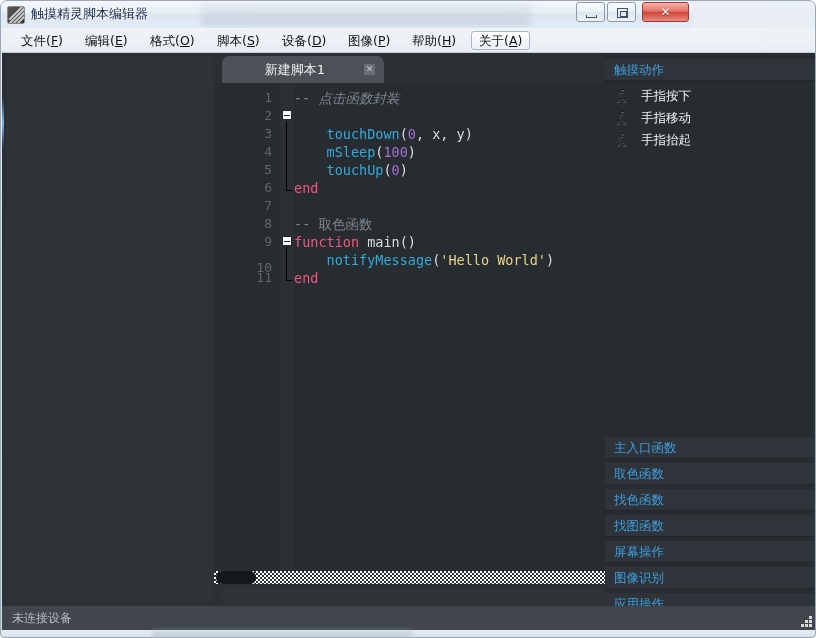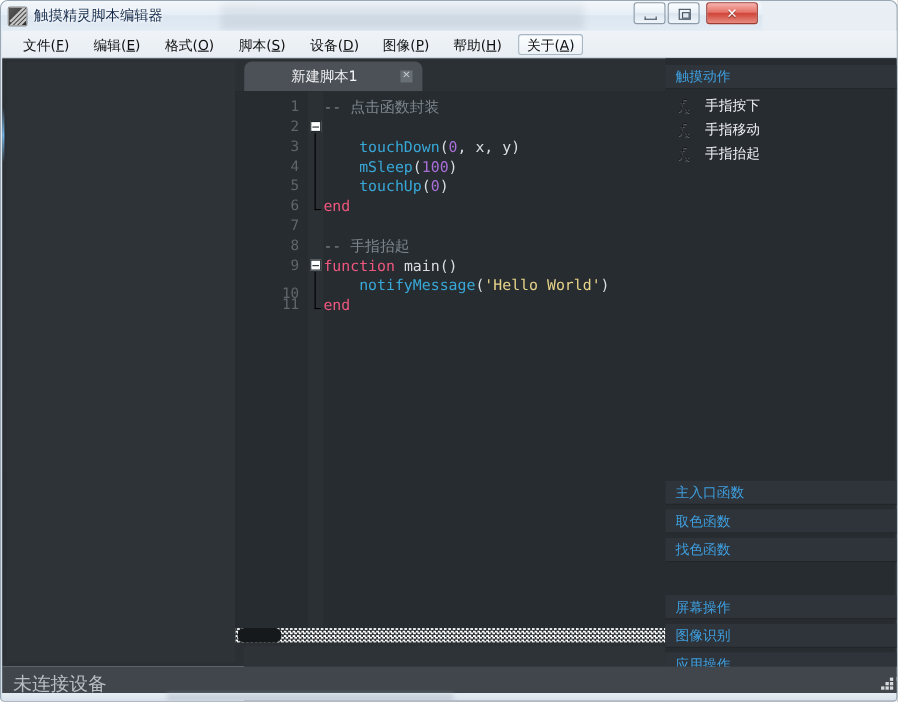--- a/index.html
+++ b/index.html
@@ -316,21 +316,21 @@
   }
 
   
   #statusbar {
     position: absolute; left: 1px; top: 605px;
     width: 814px; height: 24px;
     background: #40464b;
   }
   #status-text {
     position: absolute; left: 10px; top: 4px;
-    font-size: 17px;
+    font-size: 12px;
     font-family: "DejaVu Sans", sans-serif;
     color: #b8bec4;
     white-space: nowrap;
   }
   #resize-grip {
     position: absolute; right: 4px; bottom: 3px;
     width: 13px; height: 13px;
   }
   #resize-grip span {
     position: absolute; width: 3px; height: 3px; background: #d7dadd;
@@ -415,27 +415,27 @@
             <div class="lineno" style="top: 176px;">10</div>
             <div class="lineno" style="top: 186px;">11</div>
           </div>
         <div id="fold-col">
             <div class="fold-box" style="top: 27px;"></div>
             <div class="fold-line" style="top: 38px; height: 70px;"></div>
             <div class="fold-box" style="top: 153px;"></div>
             <div class="fold-line" style="top: 164px; height: 34px;"></div>
           </div>
         <div id="code-area">
-            <div class="code-line" style="top: 6px;"><span class="tok-comment">-- 点击函数封装</span></div>
+            <div class="code-line" style="top: 6px; font-style: italic;"><span class="tok-comment">-- 点击函数封装</span></div>
             <div class="code-line" style="top: 42px;"><span class="tok-punct">    </span><span class="tok-builtin">touchDown</span><span class="tok-punct">(</span><span class="tok-num">0</span><span class="tok-punct">, x, y)</span></div>
             <div class="code-line" style="top: 60px;"><span class="tok-punct">    </span><span class="tok-builtin">mSleep</span><span class="tok-punct">(</span><span class="tok-num">100</span><span class="tok-punct">)</span></div>
             <div class="code-line" style="top: 78px;"><span class="tok-punct">    </span><span class="tok-builtin">touchUp</span><span class="tok-punct">(</span><span class="tok-num">0</span><span class="tok-punct">)</span></div>
             <div class="code-line" style="top: 96px;"><span class="tok-keyword">end</span></div>
             <div class="code-line" style="top: 114px;"></div>
-            <div class="code-line" style="top: 132px;"><span class="tok-comment">-- 手指抬起</span></div>
+            <div class="code-line" style="top: 132px;"><span class="tok-comment">-- 取色函数</span></div>
             <div class="code-line" style="top: 150px;"><span class="tok-keyword">function</span><span class="tok-punct"> </span><span class="tok-func">main</span><span class="tok-punct">()</span></div>
             <div class="code-line" style="top: 168px;"><span class="tok-punct">    </span><span class="tok-builtin">notifyMessage</span><span class="tok-punct">(</span><span class="tok-string">'Hello World'</span><span class="tok-punct">)</span></div>
             <div class="code-line" style="top: 186px;"><span class="tok-keyword">end</span></div>
           </div>
       </div>
 
       <div id="hscroll">
         <div id="hscroll-thumb" style="left: 2px; width: 40px;"></div>
       </div>
 
@@ -460,20 +460,23 @@
           <div class="fn-label">手指抬起</div>
         </div>
         <div class="panel-header" style="top: 384px;">
           <div class="ph-label">主入口函数</div>
         </div>
         <div class="panel-header" style="top: 410px;">
           <div class="ph-label">取色函数</div>
         </div>
         <div class="panel-header" style="top: 436px;">
           <div class="ph-label">找色函数</div>
+        </div>
+        <div class="panel-header" style="top: 462px;">
+          <div class="ph-label">找图函数</div>
         </div>
         <div class="panel-header" style="top: 488px;">
           <div class="ph-label">屏幕操作</div>
         </div>
         <div class="panel-header" style="top: 514px;">
           <div class="ph-label">图像识别</div>
         </div>
         <div class="panel-header" style="top: 540px;">
           <div class="ph-label">应用操作</div>
         </div>

